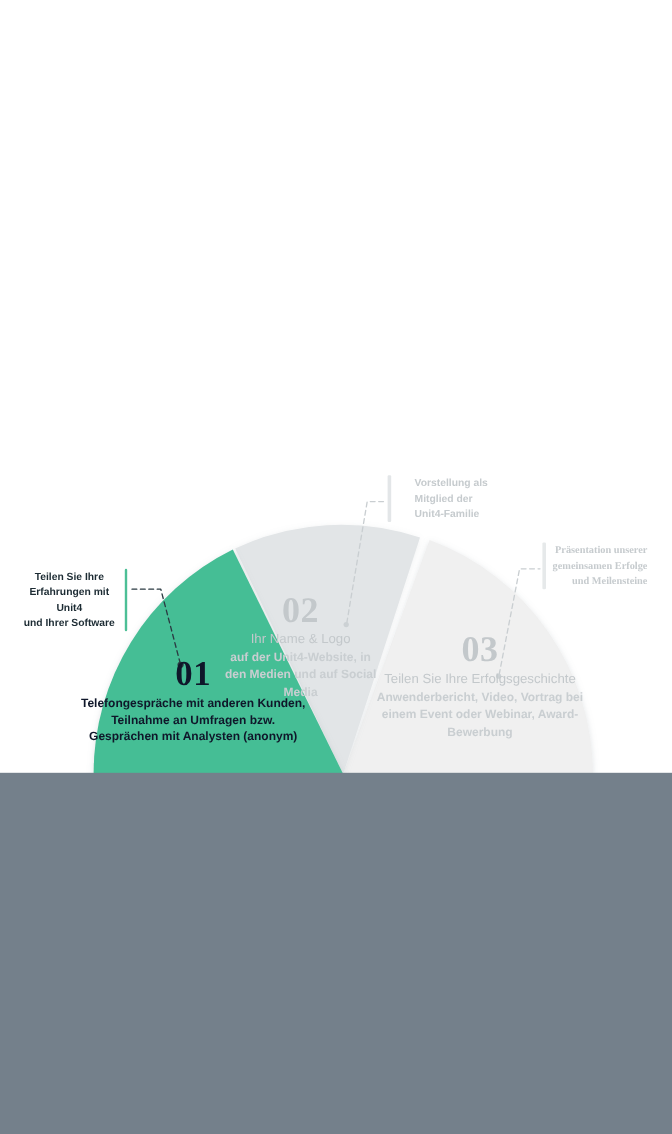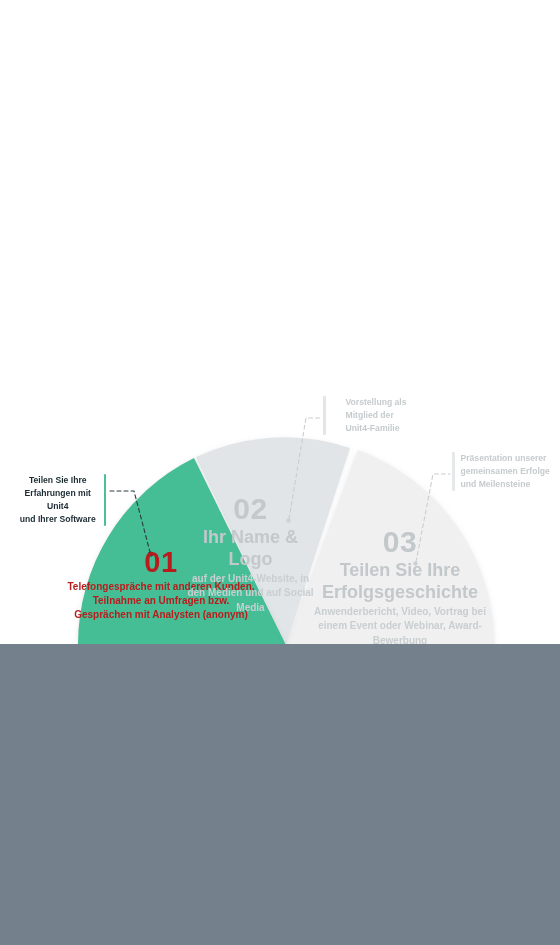--- a/index.html
+++ b/index.html
@@ -39,39 +39,40 @@
     text-align: center;
     line-height: 1.22;
     user-select: none;
   }
   .wedge-num {
     font-size: 30px;
     font-weight: 700;
     letter-spacing: 0.5px;
     line-height: 1;
     margin-bottom: 3px;
+    font-family: Liberation Serif, serif;
   }
   .wedge-title {
-    font-size: 18px;
-    font-weight: 700;
+    font-size: 11px;
+    font-weight: 400;
     line-height: 1.2;
     margin-bottom: 2px;
   }
   .wedge-desc {
     font-size: 10px;
     font-weight: 700;
     line-height: 1.42;
   }
 
   
   #wedge-label-01 {
     left: 66px;
     top: 548px;
     width: 190px;
-    color: #b91c1c;
+    color: #0f172a;
   }
   #wedge-label-01 .wedge-num { font-size: 29px; }
 
   
   #wedge-label-02 {
     left: 185px;
     top: 494px;
     width: 131px;
     color: #c3c8cb;
   }
@@ -139,22 +140,23 @@
 
   
   #callout-03 {
     left: 452px;
     top: 452px;
     width: 106px;
   }
   #callout-03 .callout-rule { background: #e6e9ea; }
   #callout-03 .callout-text {
     color: #c6cbce;
-    text-align: left;
+    text-align: right;
     padding-left: 6px;
+    font-family: Liberation Serif, serif;
   }
 
   
   #bottom-band {
     position: absolute;
     left: 0;
     top: 644px;
     width: 560px;
     height: 301px;
     background: #74808b;

